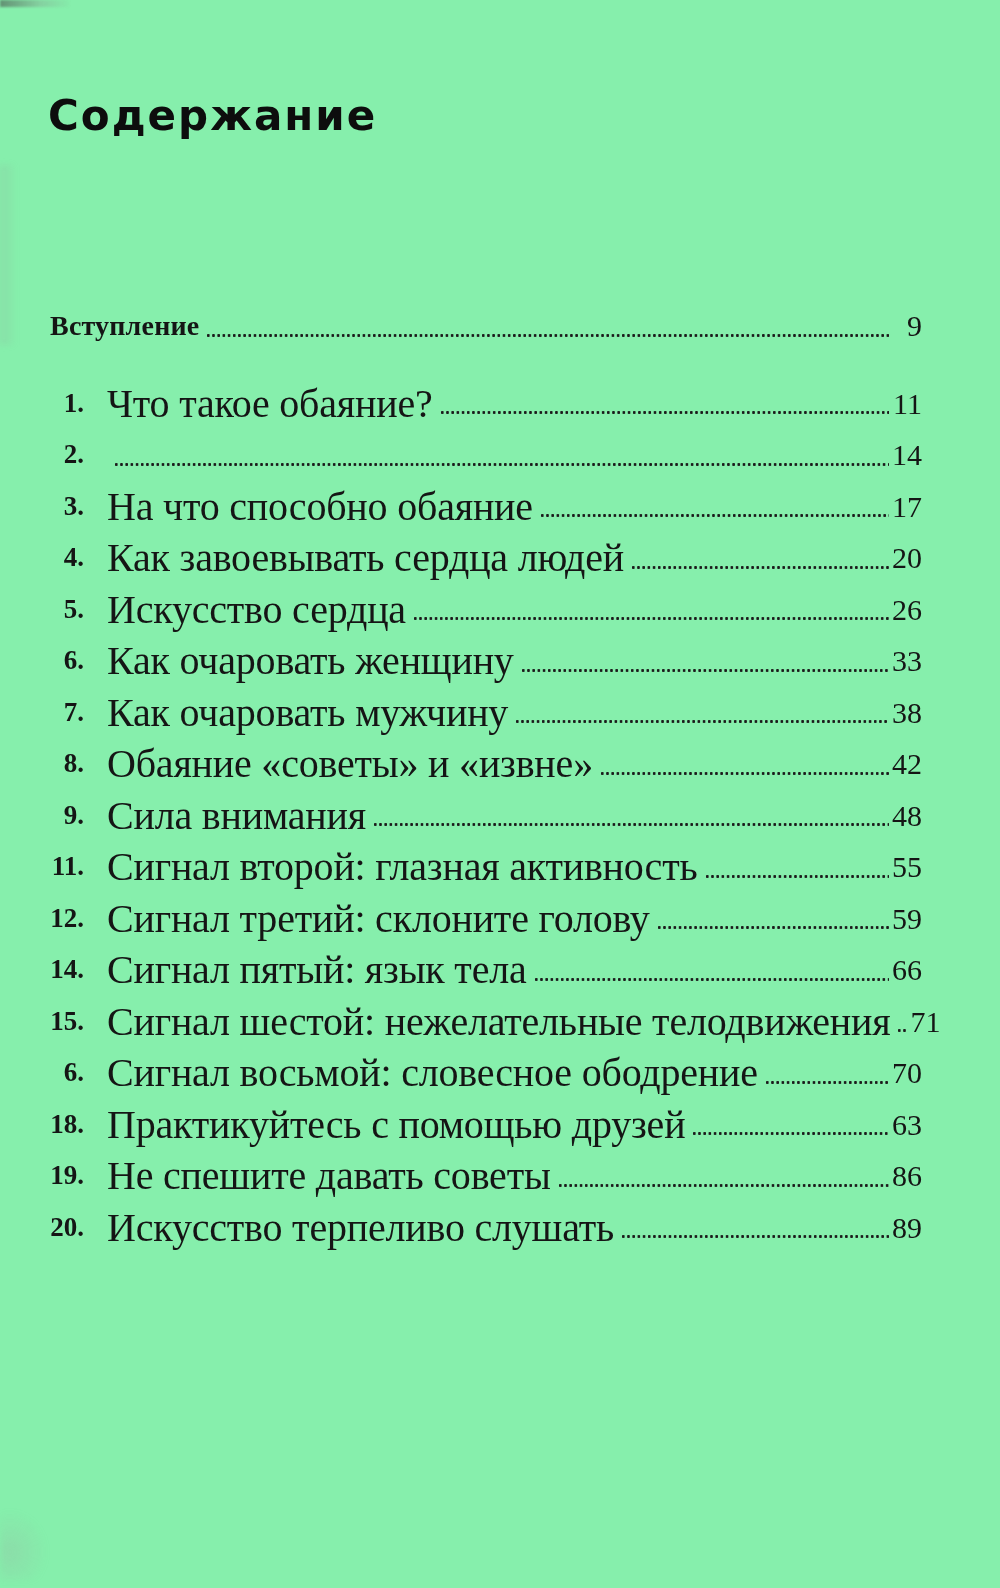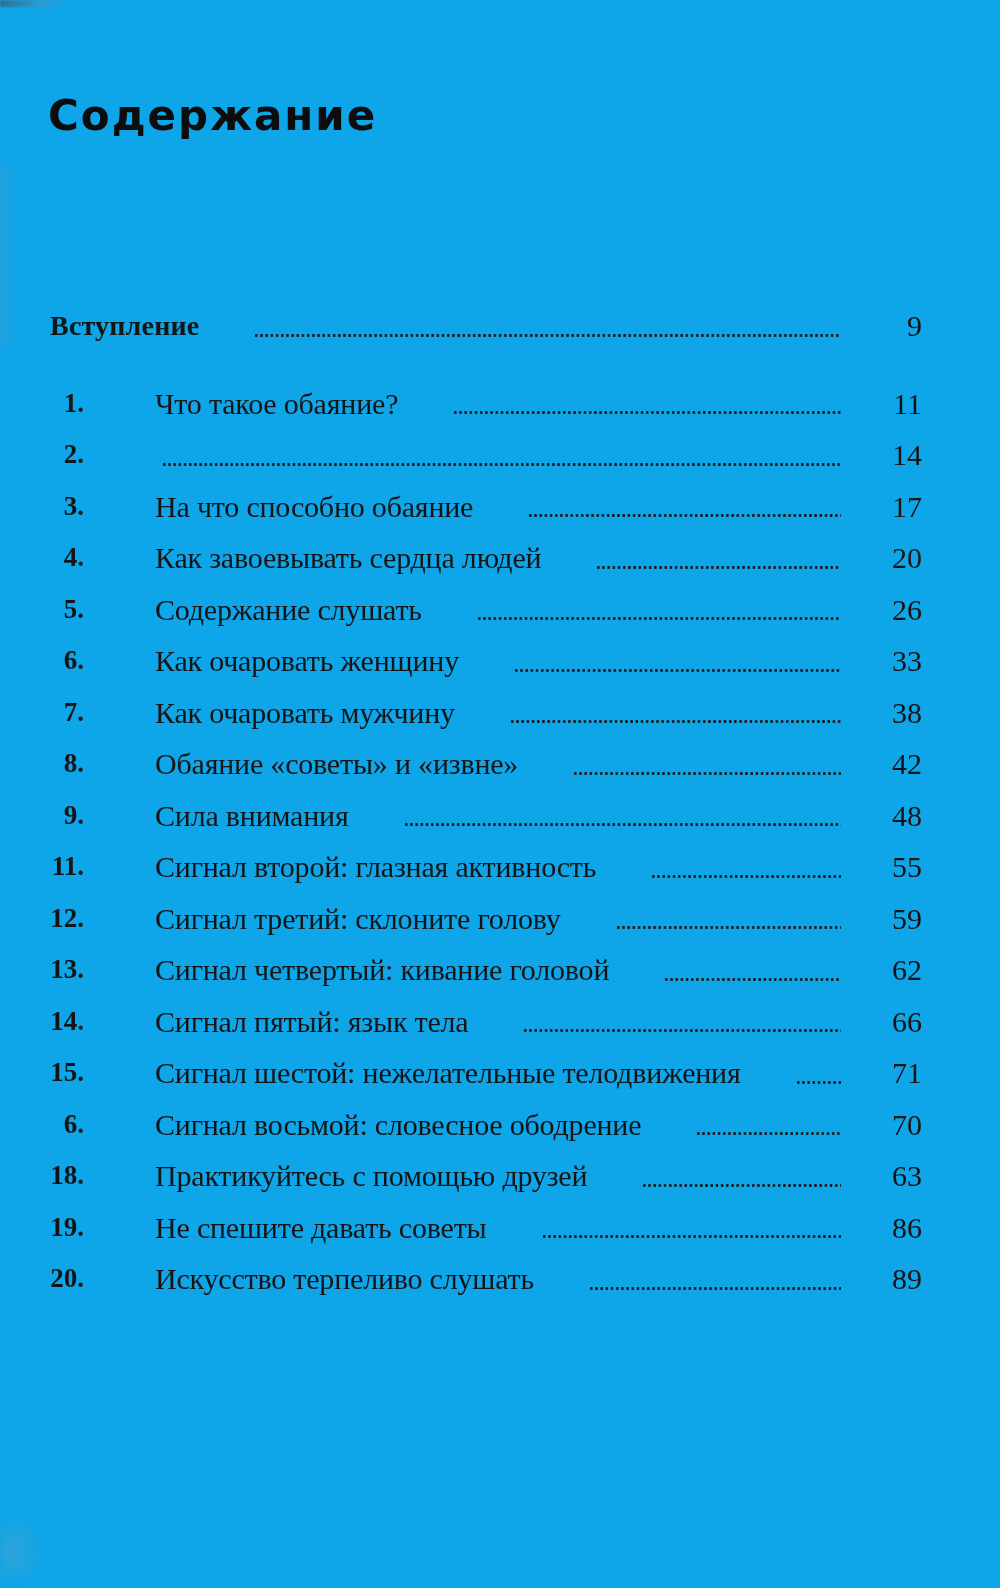--- a/index.html
+++ b/index.html
@@ -5,21 +5,21 @@
   html, body {
     margin: 0;
     padding: 0;
     background: #e8e8e8;
   }
   .page {
     position: relative;
     width: 1000px;
     height: 1588px;
     margin: 0 auto;
-    background: #0ea5e9;
+    background: #86efac;
     overflow: hidden;
     color: #151515;
     font-family: "Liberation Serif", "DejaVu Serif", serif;
   }
 
   
   .artifact { position: absolute; pointer-events: none; }
   .artifact-top-left {
     top: 0; left: 0; width: 72px; height: 7px;
     background: linear-gradient(90deg, rgba(70,70,70,.55), rgba(130,130,130,.28) 55%, rgba(180,180,180,0));
@@ -53,33 +53,32 @@
     top: 300px;
     left: 44px;
     width: 878px;
   }
 
   .row {
     display: flex;
     height: 51.5px;
     line-height: 51.5px;
     white-space: nowrap;
-    gap: 48px;
   }
 
   .row .num {
     width: 40px;
     text-align: right;
     font-weight: 700;
     font-size: 27px;
     margin-right: 23px;
     flex: 0 0 auto;
   }
   .row .entry-title {
-    font-size: 30px;
+    font-size: 40px;
     flex: 0 0 auto;
     letter-spacing: -0.2px;
   }
   .row .leader {
     flex: 1 1 auto;
     position: relative;
     min-width: 20px;
   }
   .row .leader::after {
     content: "";
@@ -154,21 +153,21 @@
 
       <div class="row">
         <span class="num">4.</span>
         <span class="entry-title">Как завоевывать сердца людей</span>
         <span class="leader"></span>
         <span class="pageno">20</span>
       </div>
 
       <div class="row">
         <span class="num">5.</span>
-        <span class="entry-title">Содержание слушать</span>
+        <span class="entry-title">Искусство сердца</span>
         <span class="leader"></span>
         <span class="pageno">26</span>
       </div>
 
       <div class="row">
         <span class="num">6.</span>
         <span class="entry-title">Как очаровать женщину</span>
         <span class="leader"></span>
         <span class="pageno">33</span>
       </div>
@@ -202,26 +201,20 @@
         <span class="pageno">55</span>
       </div>
 
       <div class="row">
         <span class="num">12.</span>
         <span class="entry-title">Сигнал третий: склоните голову</span>
         <span class="leader"></span>
         <span class="pageno">59</span>
       </div>
 
-      <div class="row">
-        <span class="num">13.</span>
-        <span class="entry-title">Сигнал четвертый: кивание головой</span>
-        <span class="leader"></span>
-        <span class="pageno">62</span>
-      </div>
 
       <div class="row">
         <span class="num">14.</span>
         <span class="entry-title">Сигнал пятый: язык тела</span>
         <span class="leader"></span>
         <span class="pageno">66</span>
       </div>
 
       <div class="row">
         <span class="num">15.</span>

